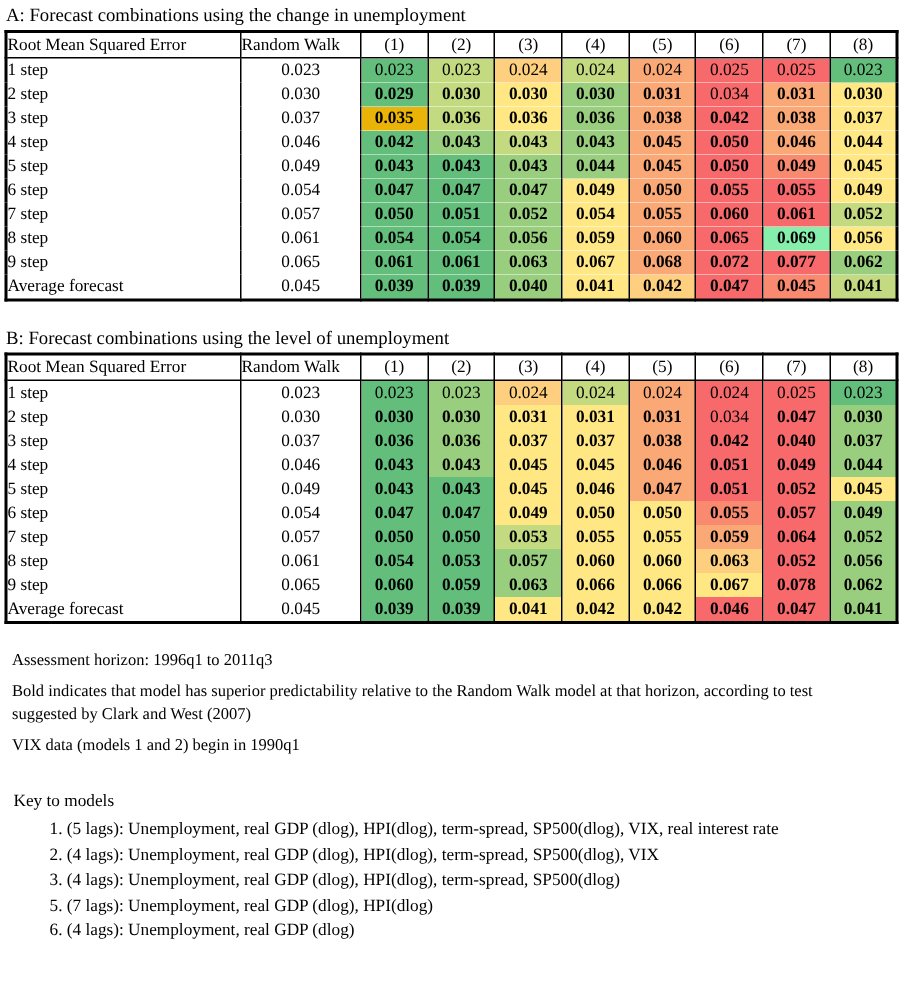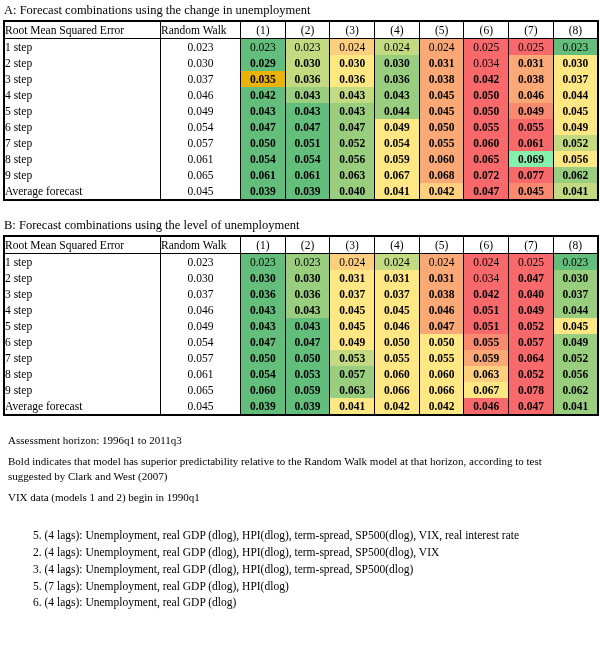--- a/index.html
+++ b/index.html
@@ -319,22 +319,23 @@
     </table>
   </section>
 
   <div class="notes">
       <p>Assessment horizon: 1996q1 to 2011q3</p>
       <p>Bold indicates that model has superior predictability relative to the Random Walk model at that horizon, according to test suggested by Clark and West (2007)</p>
       <p>VIX data (models 1 and 2) begin in 1990q1</p>
     </div>
 
   <div class="key">
+    <div class="key-title">Key to models</div>
     <div class="key-items">
-        <div>5. (4 lags): Unemployment, real GDP (dlog),  HPI(dlog), term-spread, SP500(dlog), VIX, real interest rate</div>
+        <div>1. (5 lags): Unemployment, real GDP (dlog),  HPI(dlog), term-spread, SP500(dlog), VIX, real interest rate</div>
         <div>2. (4 lags): Unemployment, real GDP (dlog),  HPI(dlog), term-spread, SP500(dlog), VIX</div>
         <div>3. (4 lags): Unemployment, real GDP (dlog),  HPI(dlog), term-spread, SP500(dlog)</div>
         <div>5. (7 lags): Unemployment, real GDP (dlog),  HPI(dlog)</div>
         <div>6. (4 lags): Unemployment, real GDP (dlog)</div>
       </div>
   </div>
 
 </div>
 
 </body></html>

